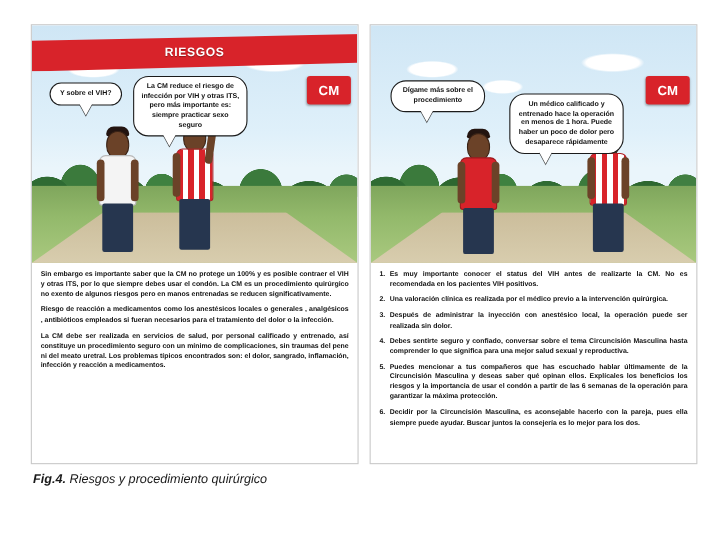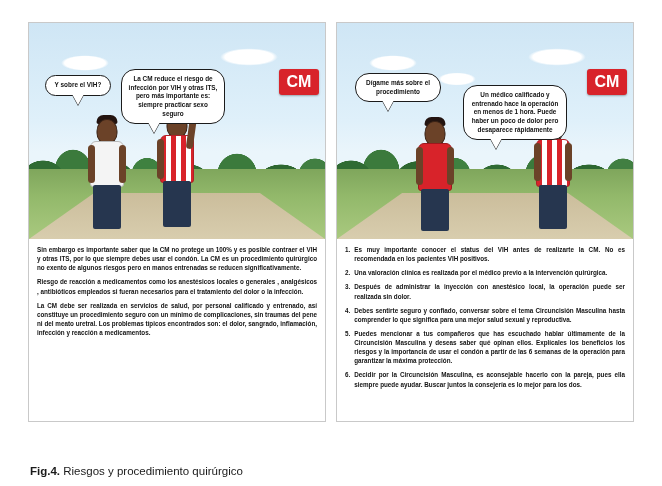--- a/index.html
+++ b/index.html
@@ -94,21 +94,21 @@
   }
   .cm-logo {
     position: absolute;
     right: 6px;
     top: 46px;
     width: 40px;
     height: 26px;
     background: #d8232a;
     border-radius: 3px;
     color: #ffffff;
-    font-size: 16px;
+    font-size: 12px;
     font-weight: bold;
     display: flex;
     align-items: center;
     justify-content: center;
     box-shadow: 0 1px 2px rgba(0,0,0,.3);
   }
   .bubble {
     position: absolute;
     background: #ffffff;
     border: 1.5px solid #1b1b1b;
@@ -186,23 +186,24 @@
   .numlist li {
     display: flex;
     gap: 4px;
     margin-bottom: 5px;
   }
   .numlist .num { flex: 0 0 auto; }
   .numlist .txt { flex: 1 1 auto; text-align: justify; }
   .caption {
     position: absolute;
     left: 30px;
-    top: 465px;
+    top: 430px;
     font-size: 11.5px;
     color: #1a1a1a;
+    font-style: italic;
   }
   .caption .lead { font-weight: bold; }
 </style>
 </head>
 <body>
 
 <div class="page">
 
   <div class="figure-wrap">
 
@@ -224,20 +225,23 @@
 
         <div class="person p-right">
           <div class="hair" style="top:0;"></div>
           <div class="head" style="top:4px;"></div>
           <div class="torso shirt-stripe" style="top:26px;height:46px;"></div>
           <div class="arm" style="left:0px;top:30px;height:40px;"></div>
           <div class="arm" style="right:2px;top:6px;height:34px;transform:rotate(8deg);"></div>
           <div class="legs" style="top:72px;height:46px;"></div>
         </div>
 
+        <div class="banner">
+          <span class="banner-title">RIESGOS</span>
+        </div>
         <div class="cm-logo">CM</div>
 
         <div class="bubble b1">Y sobre el VIH?</div>
         <div class="bubble b2">La CM reduce el riesgo de infección por VIH y otras ITS, pero más importante es: siempre practicar sexo seguro</div>
       </div>
 
       <div class="textblock">
         <p>Sin embargo es importante saber que la CM no protege un 100% y es posible contraer el VIH y otras ITS, por lo que siempre debes usar el condón. La CM es un procedimiento quirúrgico no exento de algunos riesgos pero en manos entrenadas se reducen significativamente.</p>
         <p>Riesgo de reacción a medicamentos como los anestésicos locales o generales , analgésicos , antibióticos empleados si fueran necesarios para el tratamiento del dolor o la infección.</p>
         <p>La CM debe ser realizada en servicios de salud, por personal calificado y entrenado, así constituye un procedimiento seguro con un mínimo de complicaciones, sin traumas del pene ni del meato uretral. Los problemas típicos encontrados son: el dolor, sangrado, inflamación, infección y reacción a medicamentos.</p>

